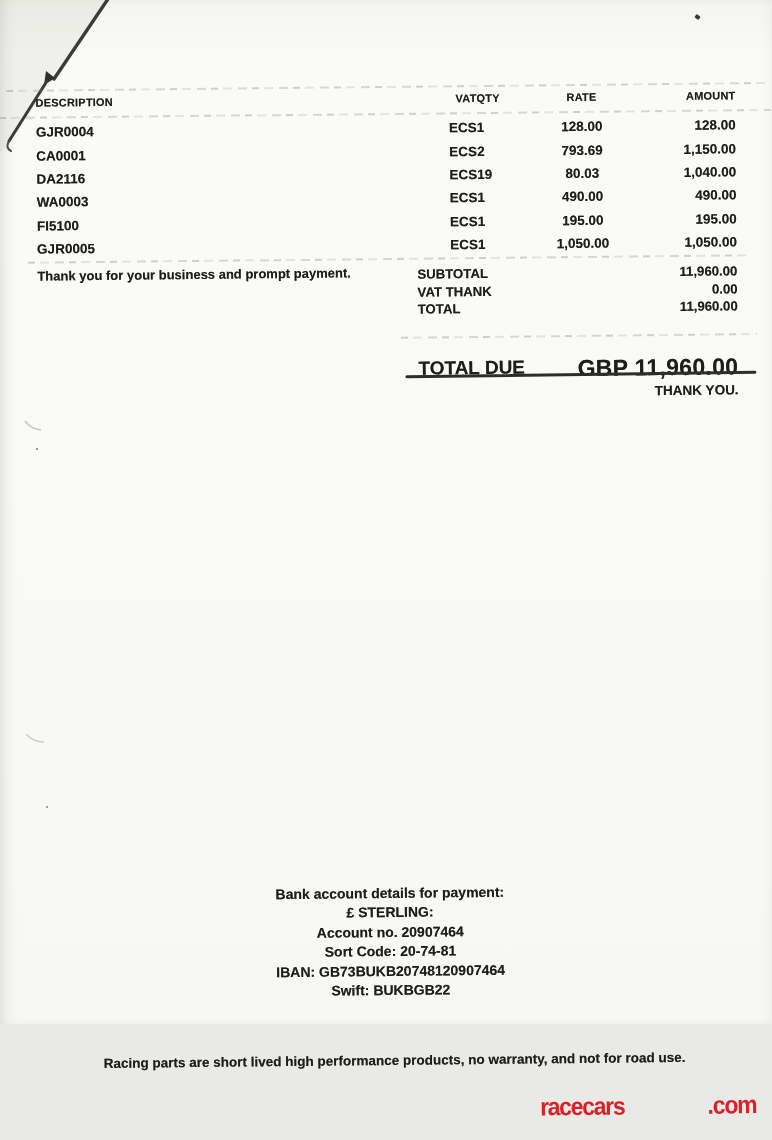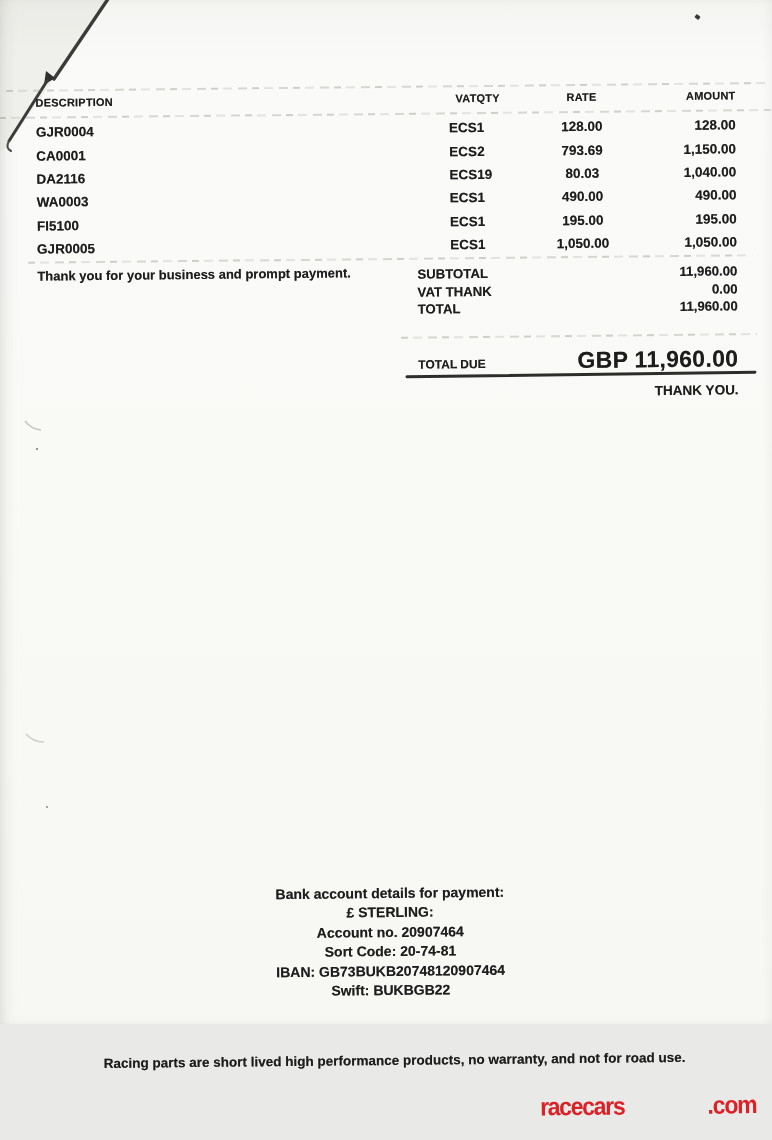--- a/index.html
+++ b/index.html
@@ -46,21 +46,21 @@
   .grid-row .c-amount{text-align:right;}
   .head-row{top:91px;height:16px;font-size:11px;letter-spacing:.2px;}
   .items{position:absolute;top:117px;left:37px;right:35px;}
   .items .grid-row{position:relative;left:0;right:0;height:23.4px;font-size:13.5px;}
   
   .note{position:absolute;left:37px;top:265px;font-size:13px;}
   .totals{position:absolute;left:412px;right:35px;top:266px;}
   .totals .t-row{display:flex;justify-content:space-between;height:17.6px;align-items:center;font-size:13.2px;}
   .totals .t-label{padding-left:5px;}
   .total-due{position:absolute;left:412px;right:35px;top:338px;display:flex;justify-content:space-between;align-items:flex-end;}
-  .total-due .td-label{padding-left:5px;font-size:12px;padding-bottom:4px;margin-top:20px;}
+  .total-due .td-label{padding-left:5px;font-size:19px;padding-bottom:4px;margin-top:20px;}
   .total-due .td-value{font-size:23px;letter-spacing:.3px;}
   .thankyou{position:absolute;right:35px;top:386px;font-size:13.5px;text-align:right;}
   
   .bank{position:absolute;left:0;right:6px;top:884px;text-align:center;font-size:14px;line-height:19.4px;}
   .disclaimer{position:absolute;left:0;right:0;top:1053px;text-align:center;font-size:13.5px;}
   .brand{position:absolute;left:531px;right:24px;top:1094px;display:flex;justify-content:space-between;align-items:baseline;color:#da2128;}
   .brand .word{font-size:25px;font-weight:700;letter-spacing:-1.4px;transform:scaleX(.92);transform-origin:left center;}
   .brand .tld{font-size:25px;font-weight:700;letter-spacing:-1.2px;transform:scaleX(.92);transform-origin:right center;}
   
   .artifact{position:absolute;pointer-events:none;}

